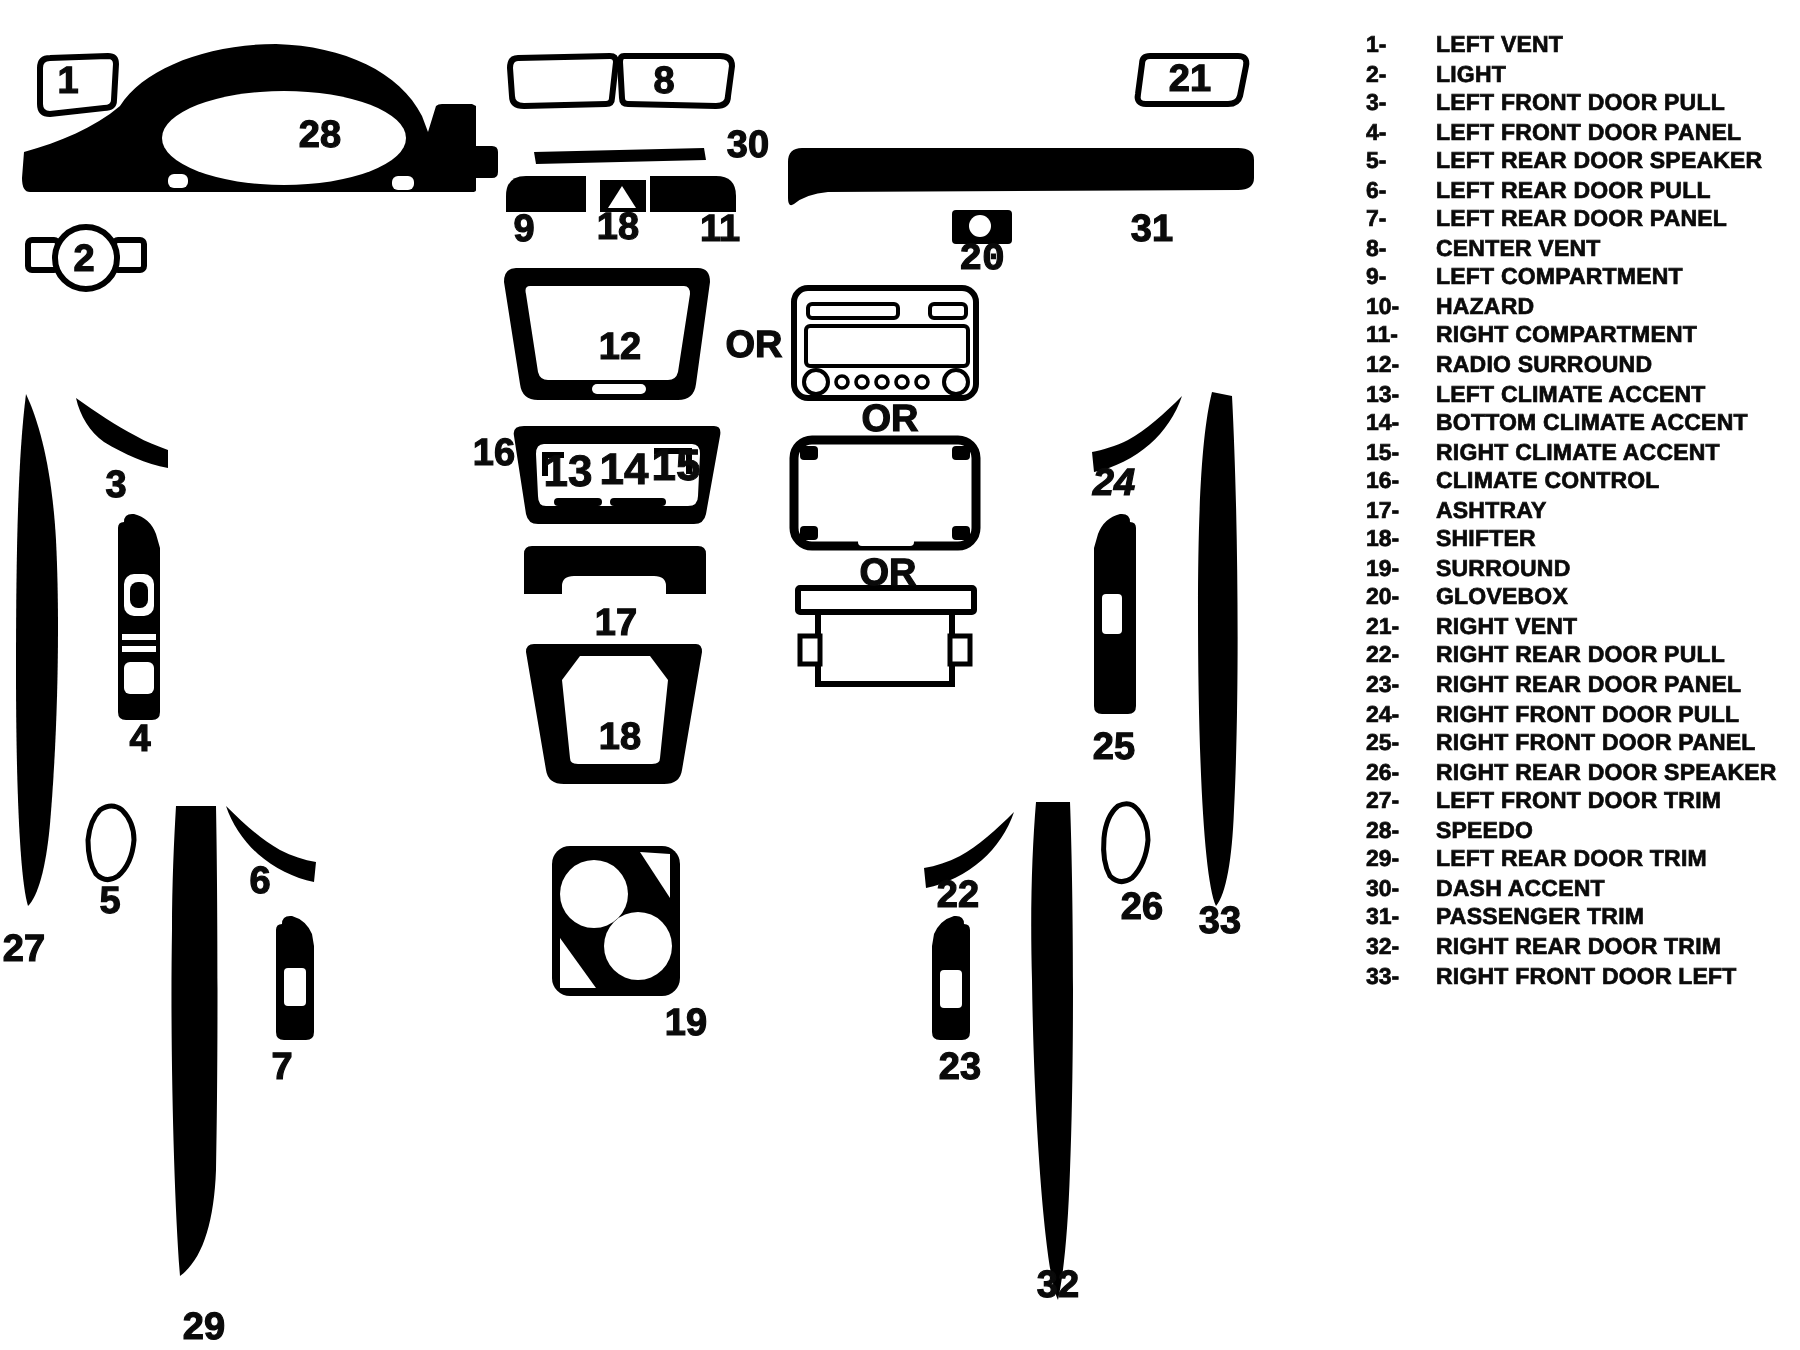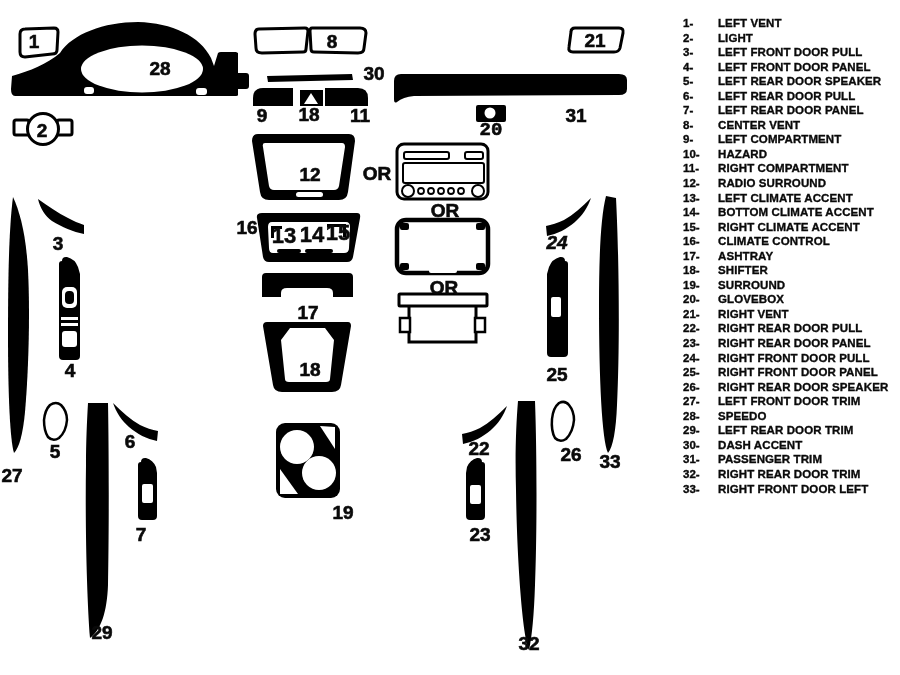--- a/index.html
+++ b/index.html
@@ -191,21 +191,21 @@
 <span class="plabel" style="left:303px;top:512px;margin-left:40px;">19</span>
 <span class="plabel" style="left:491px;top:130px;font-family:Liberation Mono, monospace;">20</span>
 <span class="plabel" style="left:595px;top:40px;">21</span>
 <span class="plabel" style="left:479px;top:448px;">22</span>
 <span class="plabel" style="left:480px;top:534px;">23</span>
 <span class="plabel" style="left:557px;top:242px;font-style:italic;">24</span>
 <span class="plabel" style="left:557px;top:374px;">25</span>
 <span class="plabel" style="left:571px;top:454px;">26</span>
 <span class="plabel" style="left:12px;top:475px;">27</span>
 <span class="plabel" style="left:160px;top:68px;">28</span>
-<span class="plabel" style="left:102px;top:632px;">29</span>
+<span class="plabel" style="left:102px;top:664px;">29</span>
 <span class="plabel" style="left:374px;top:73px;">30</span>
 <span class="plabel" style="left:556px;top:115px;margin-left:20px;">31</span>
 <span class="plabel" style="left:529px;top:643px;">32</span>
 <span class="plabel" style="left:610px;top:461px;">33</span>
 
 <span class="plabel" style="left:377px;top:173px;">OR</span>
 <span class="plabel" style="left:445px;top:210px;">OR</span>
 <span class="plabel" style="left:444px;top:287px;">OR</span>
 
 <div class="legend">

